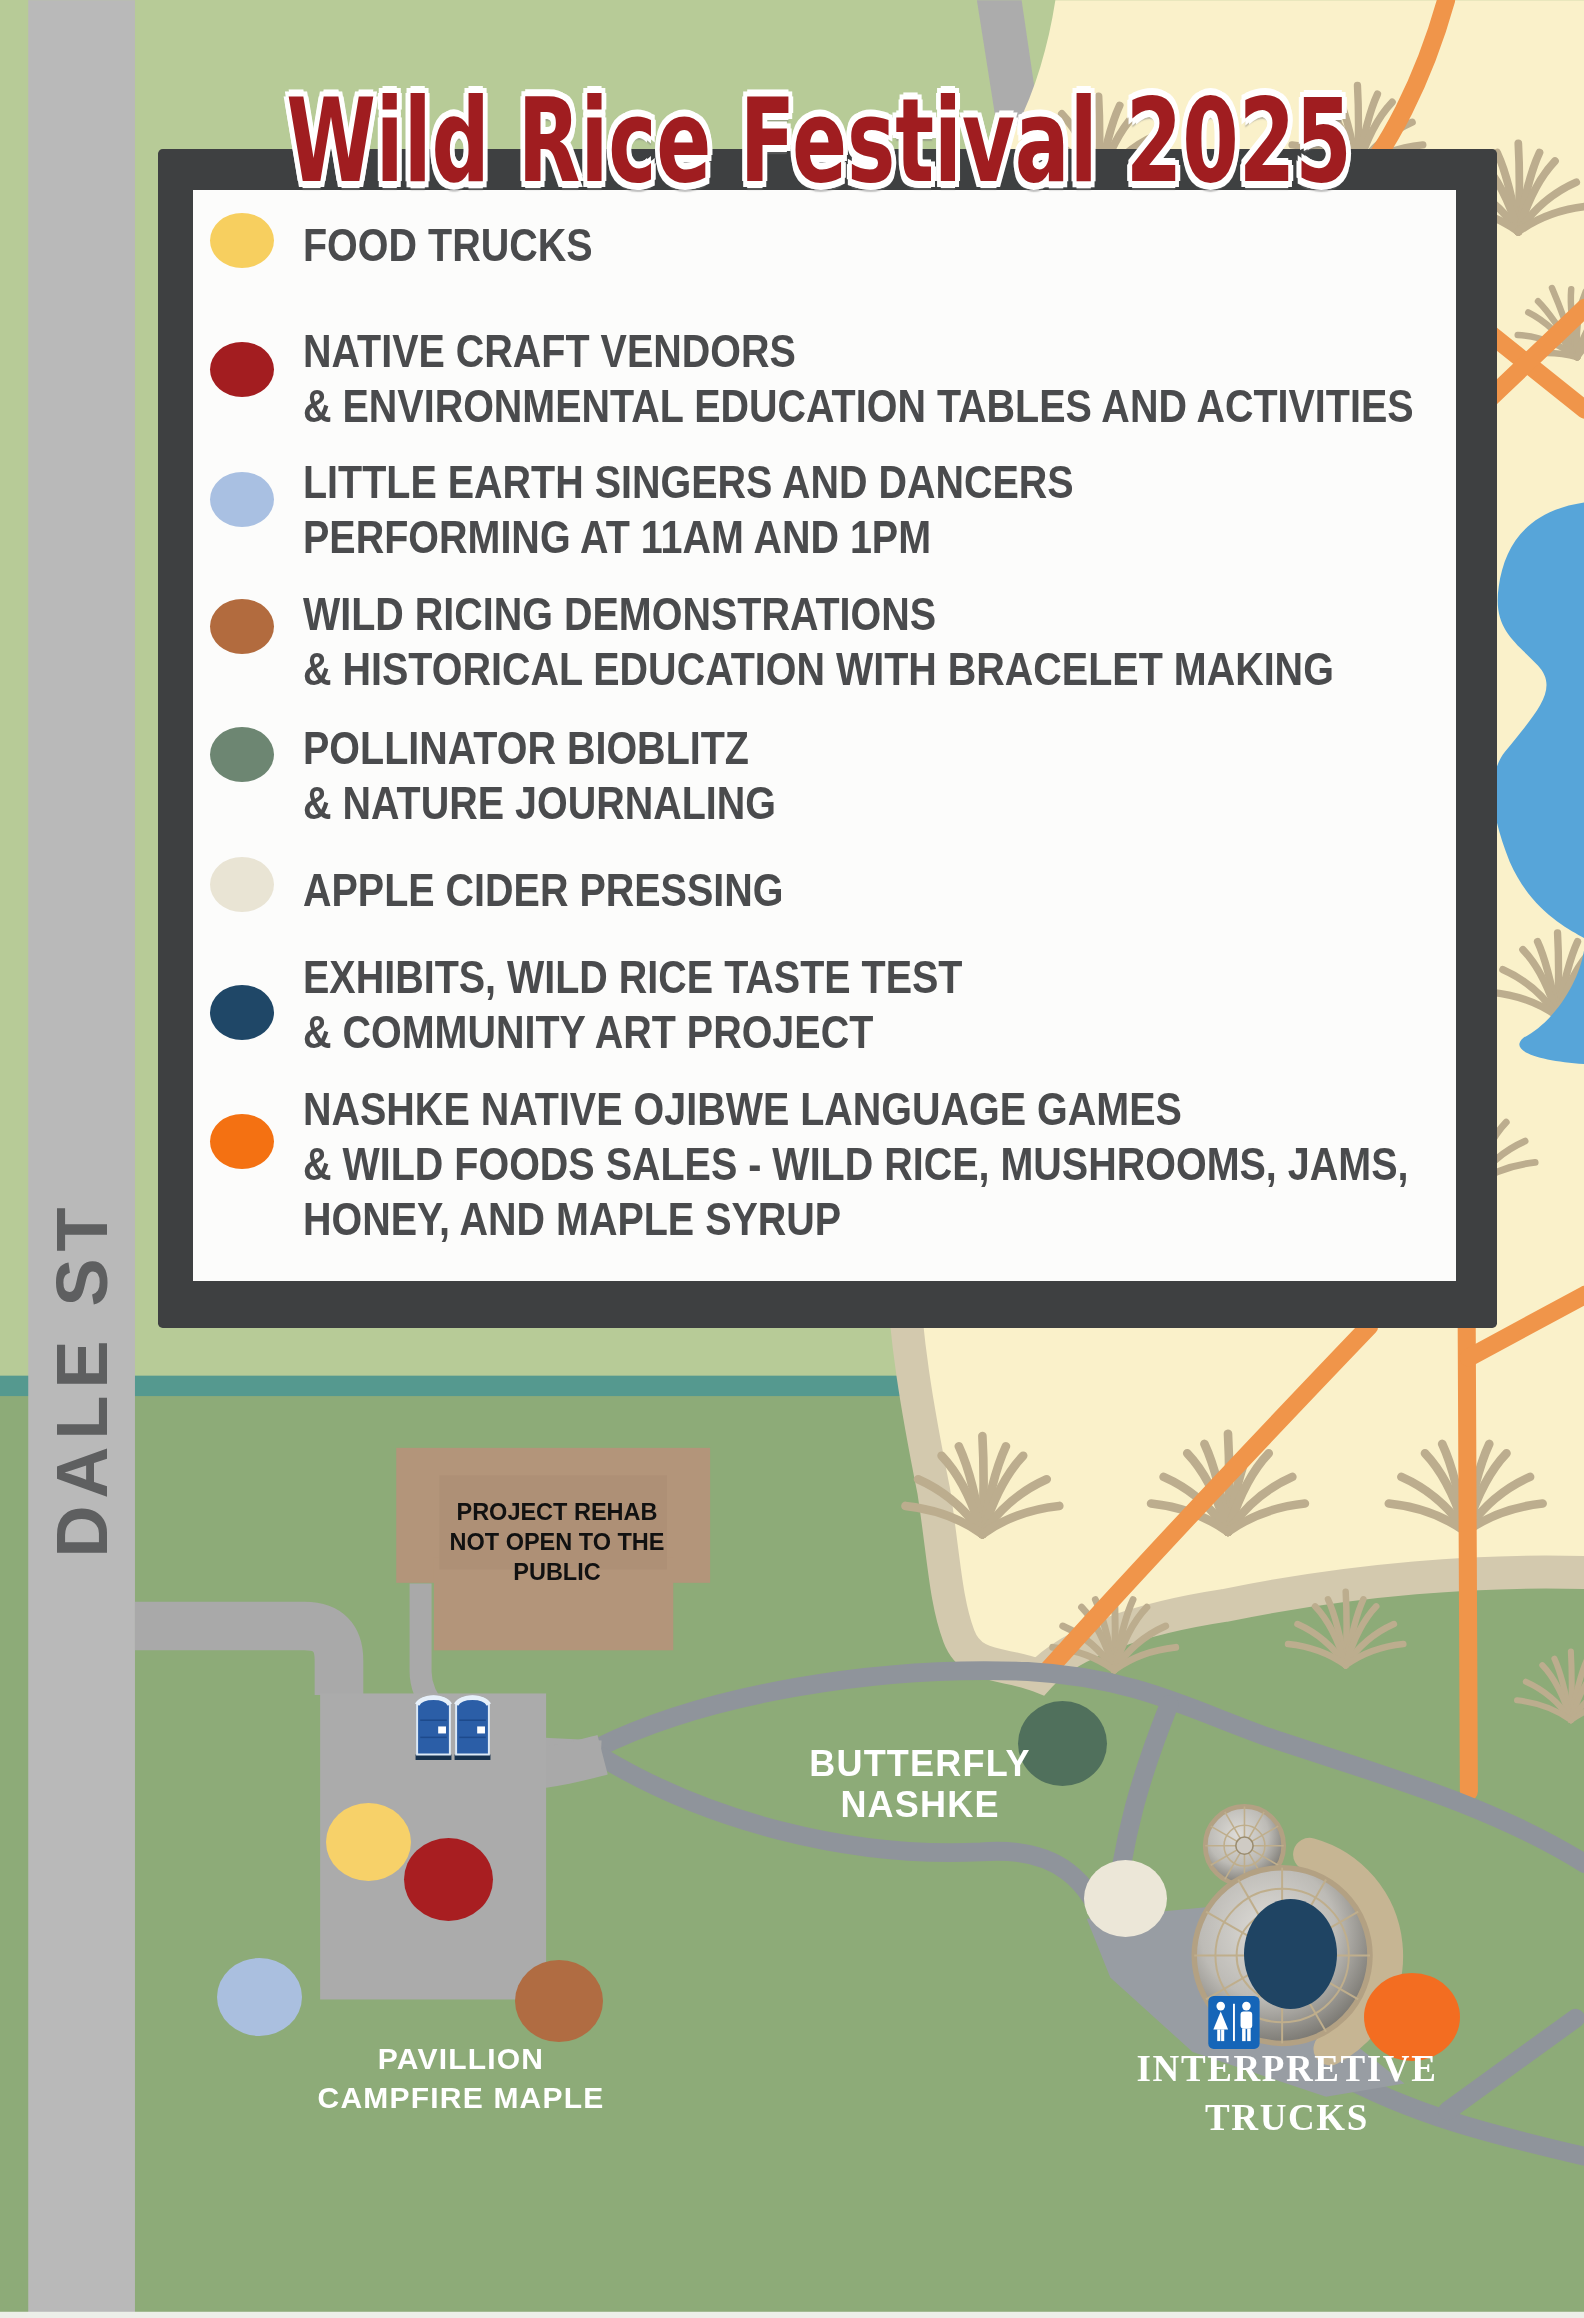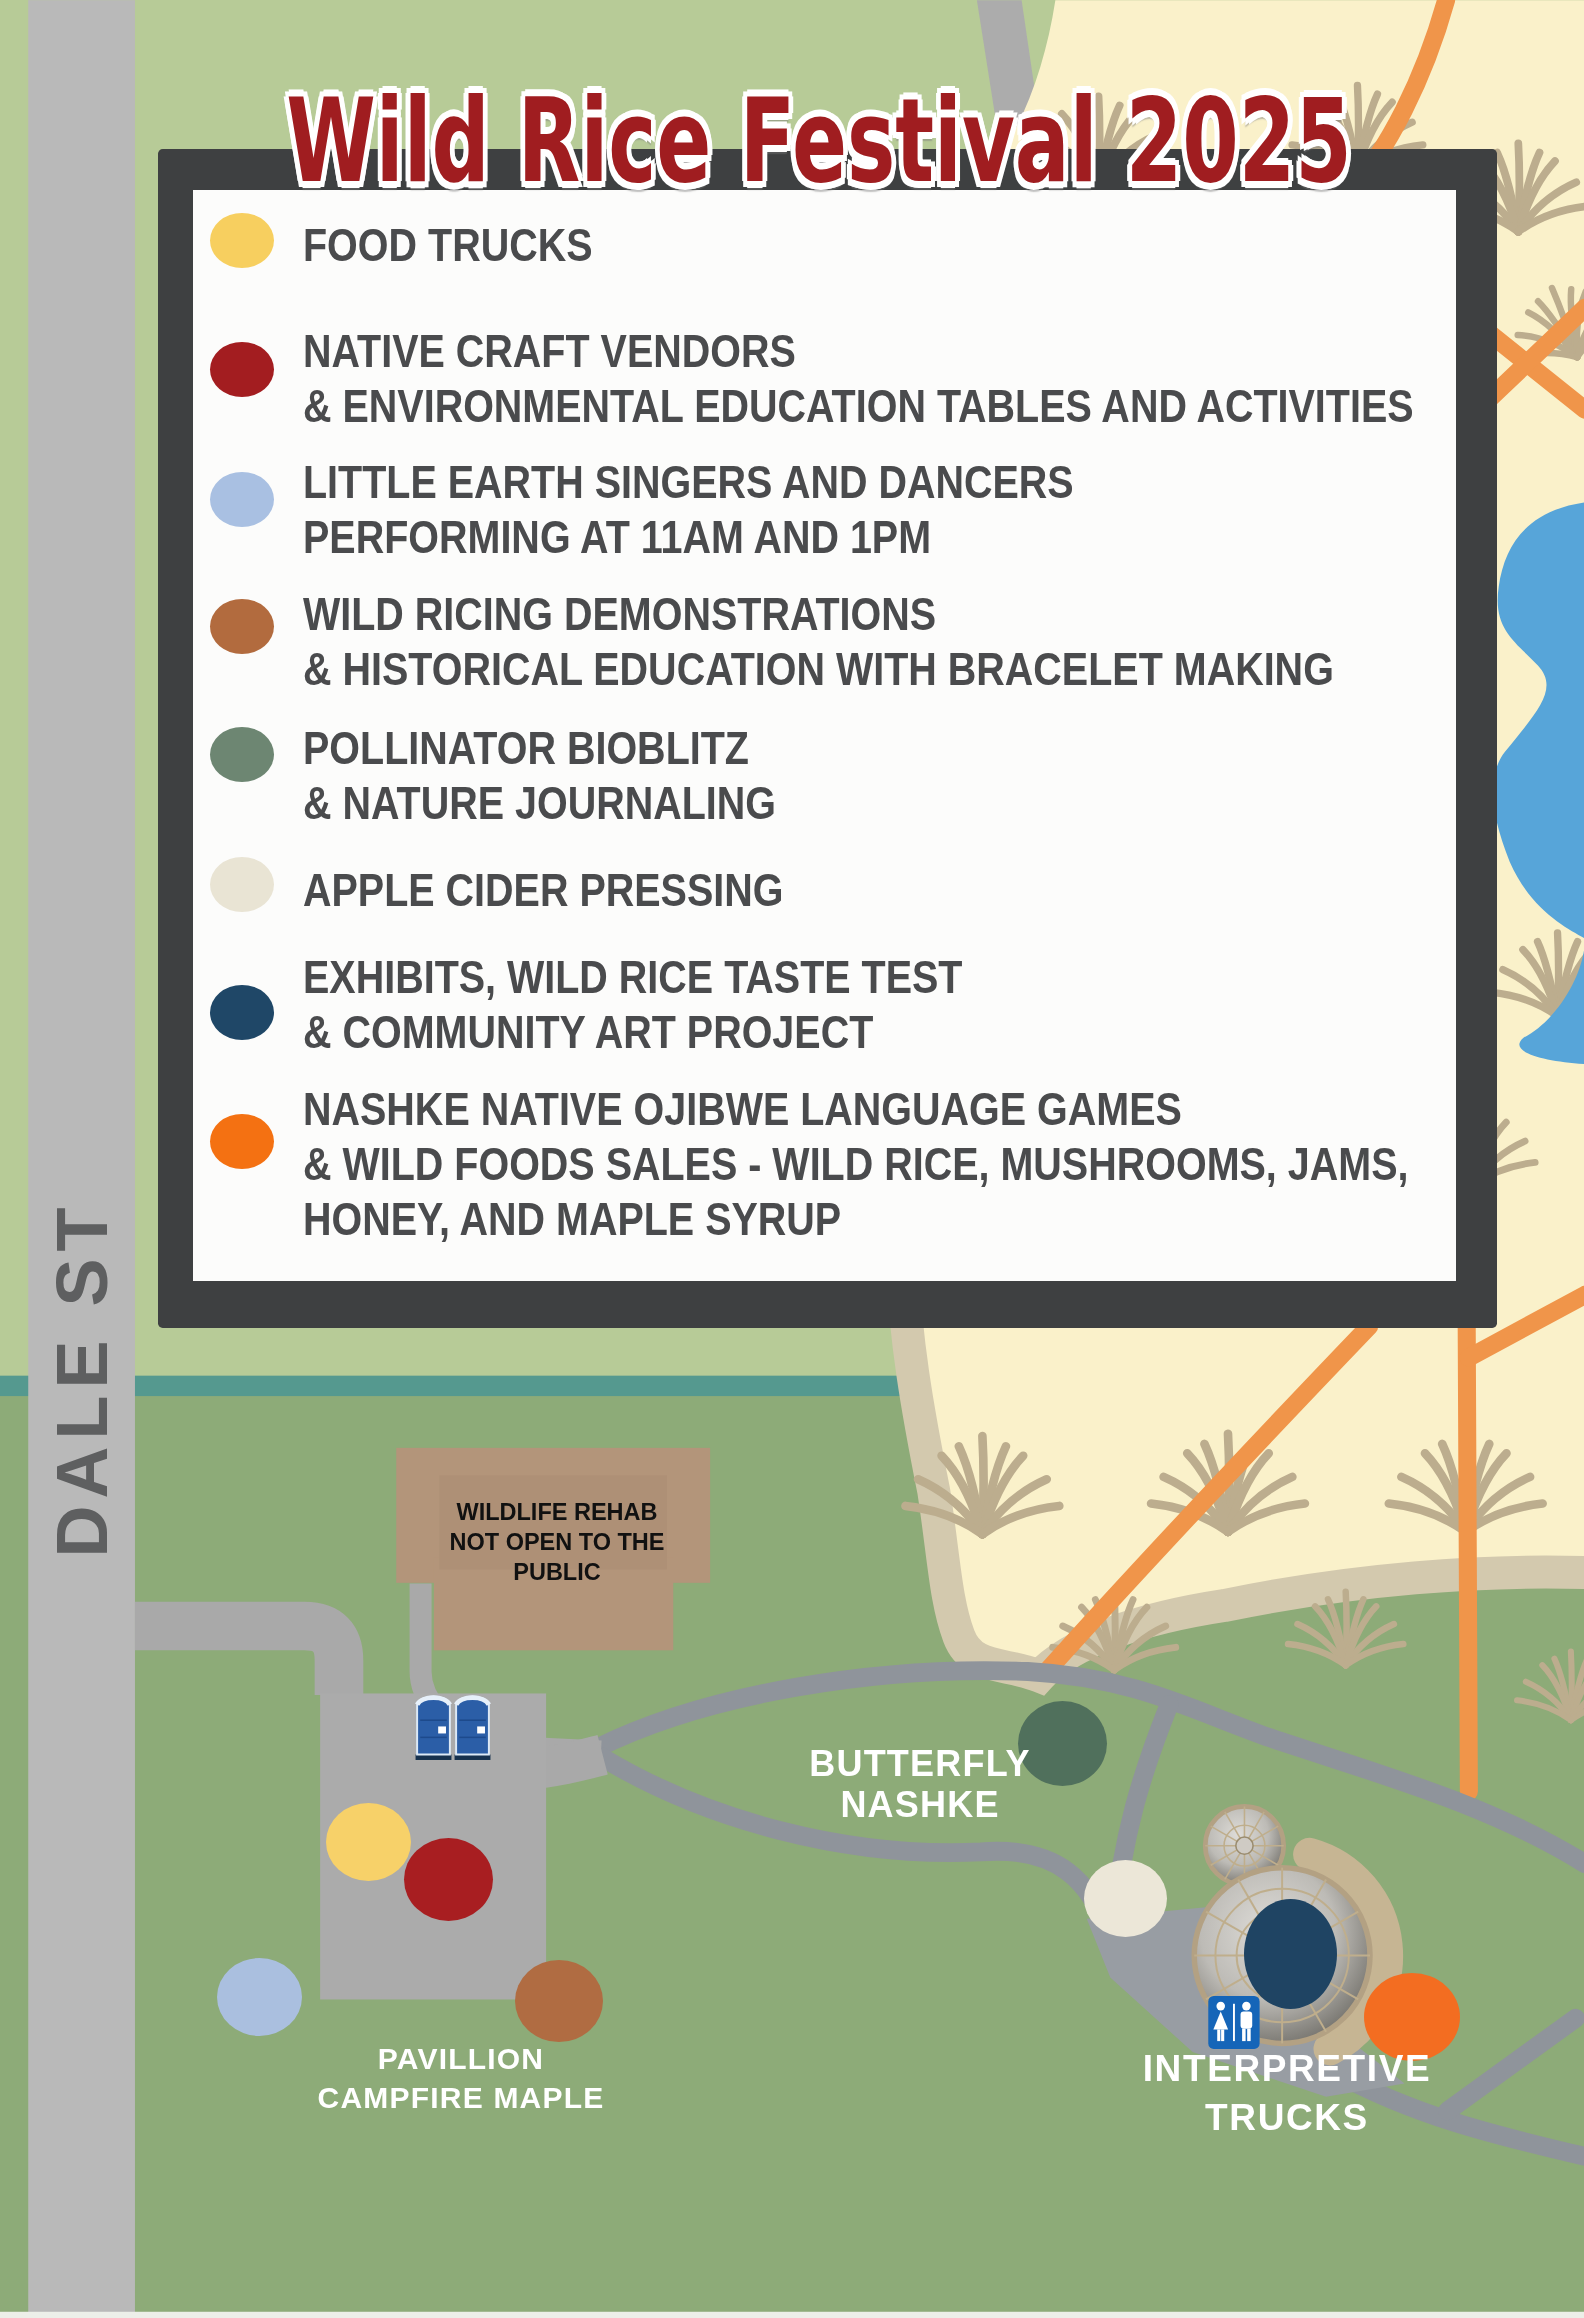--- a/index.html
+++ b/index.html
@@ -4,21 +4,21 @@
 <style>
   html,body{margin:0;padding:0;background:#777;}
   #canvas{position:relative;width:1585px;height:2319px;overflow:hidden;
           background:#B7CB97;font-family:"Liberation Sans",sans-serif;}
   #mapsvg{position:absolute;left:0;top:0;}
   .marker{position:absolute;border-radius:50%;}
   .map-label{position:absolute;color:#FFFFFF;font-weight:700;text-align:center;
              transform:translateX(-50%);letter-spacing:1.2px;white-space:nowrap;}
   .lbl-butterfly{font-size:36px;line-height:41px;}
   .lbl-pavillion{font-size:30px;line-height:39px;margin-left:26px;}
-  .lbl-interpretive{font-size:37px;line-height:49px;letter-spacing:1.6px;}
+  .lbl-interpretive{font-size:37px;line-height:49px;letter-spacing:1.6px;font-family:Liberation Serif, serif;}
   .lbl-wildlife{color:#111111;font-size:23.5px;line-height:30px;font-weight:700;
                 letter-spacing:0;}
   .legend-box-outer{position:absolute;left:158px;top:149px;width:1339px;height:1179px;
                     background:#3E4041;border-radius:4.7px;}
   .legend-box-inner{position:absolute;left:193px;top:190px;width:1263px;height:1091px;
                     background:#FCFCFB;}
   .legend-dot{position:absolute;left:210px;width:64px;height:55px;border-radius:50%;}
   .legend-text{position:absolute;left:303px;color:#4A4B4D;font-weight:700;
                font-size:47px;line-height:55px;transform:scaleX(0.84);
                transform-origin:0 0;white-space:nowrap;}
@@ -219,21 +219,21 @@
         <rect x="16.5" y="43" width="4" height="15"></rect>
         <circle cx="49" cy="13" r="5.5"></circle>
         <rect x="41.5" y="20" width="15" height="22" rx="4"></rect>
         <rect x="43.5" y="42" width="4.5" height="16"></rect>
         <rect x="50" y="42" width="4.5" height="16"></rect>
       </g>
     </svg>
   </div>
 
   <div class="map-label lbl-wildlife" style="left:557px;top:1497px;transform:translateX(-50%);">
-    <div>WILDLIFE REHAB</div>
+    <div>PROJECT REHAB</div>
     <div>NOT OPEN TO THE</div>
     <div>PUBLIC</div>
   </div>
 
   <div class="map-label lbl-butterfly" style="left:920px;top:1743px;">
     <div>BUTTERFLY</div>
     <div>NASHKE</div>
   </div>
 
   <div class="map-label lbl-pavillion" style="left:435px;top:2039px;">

